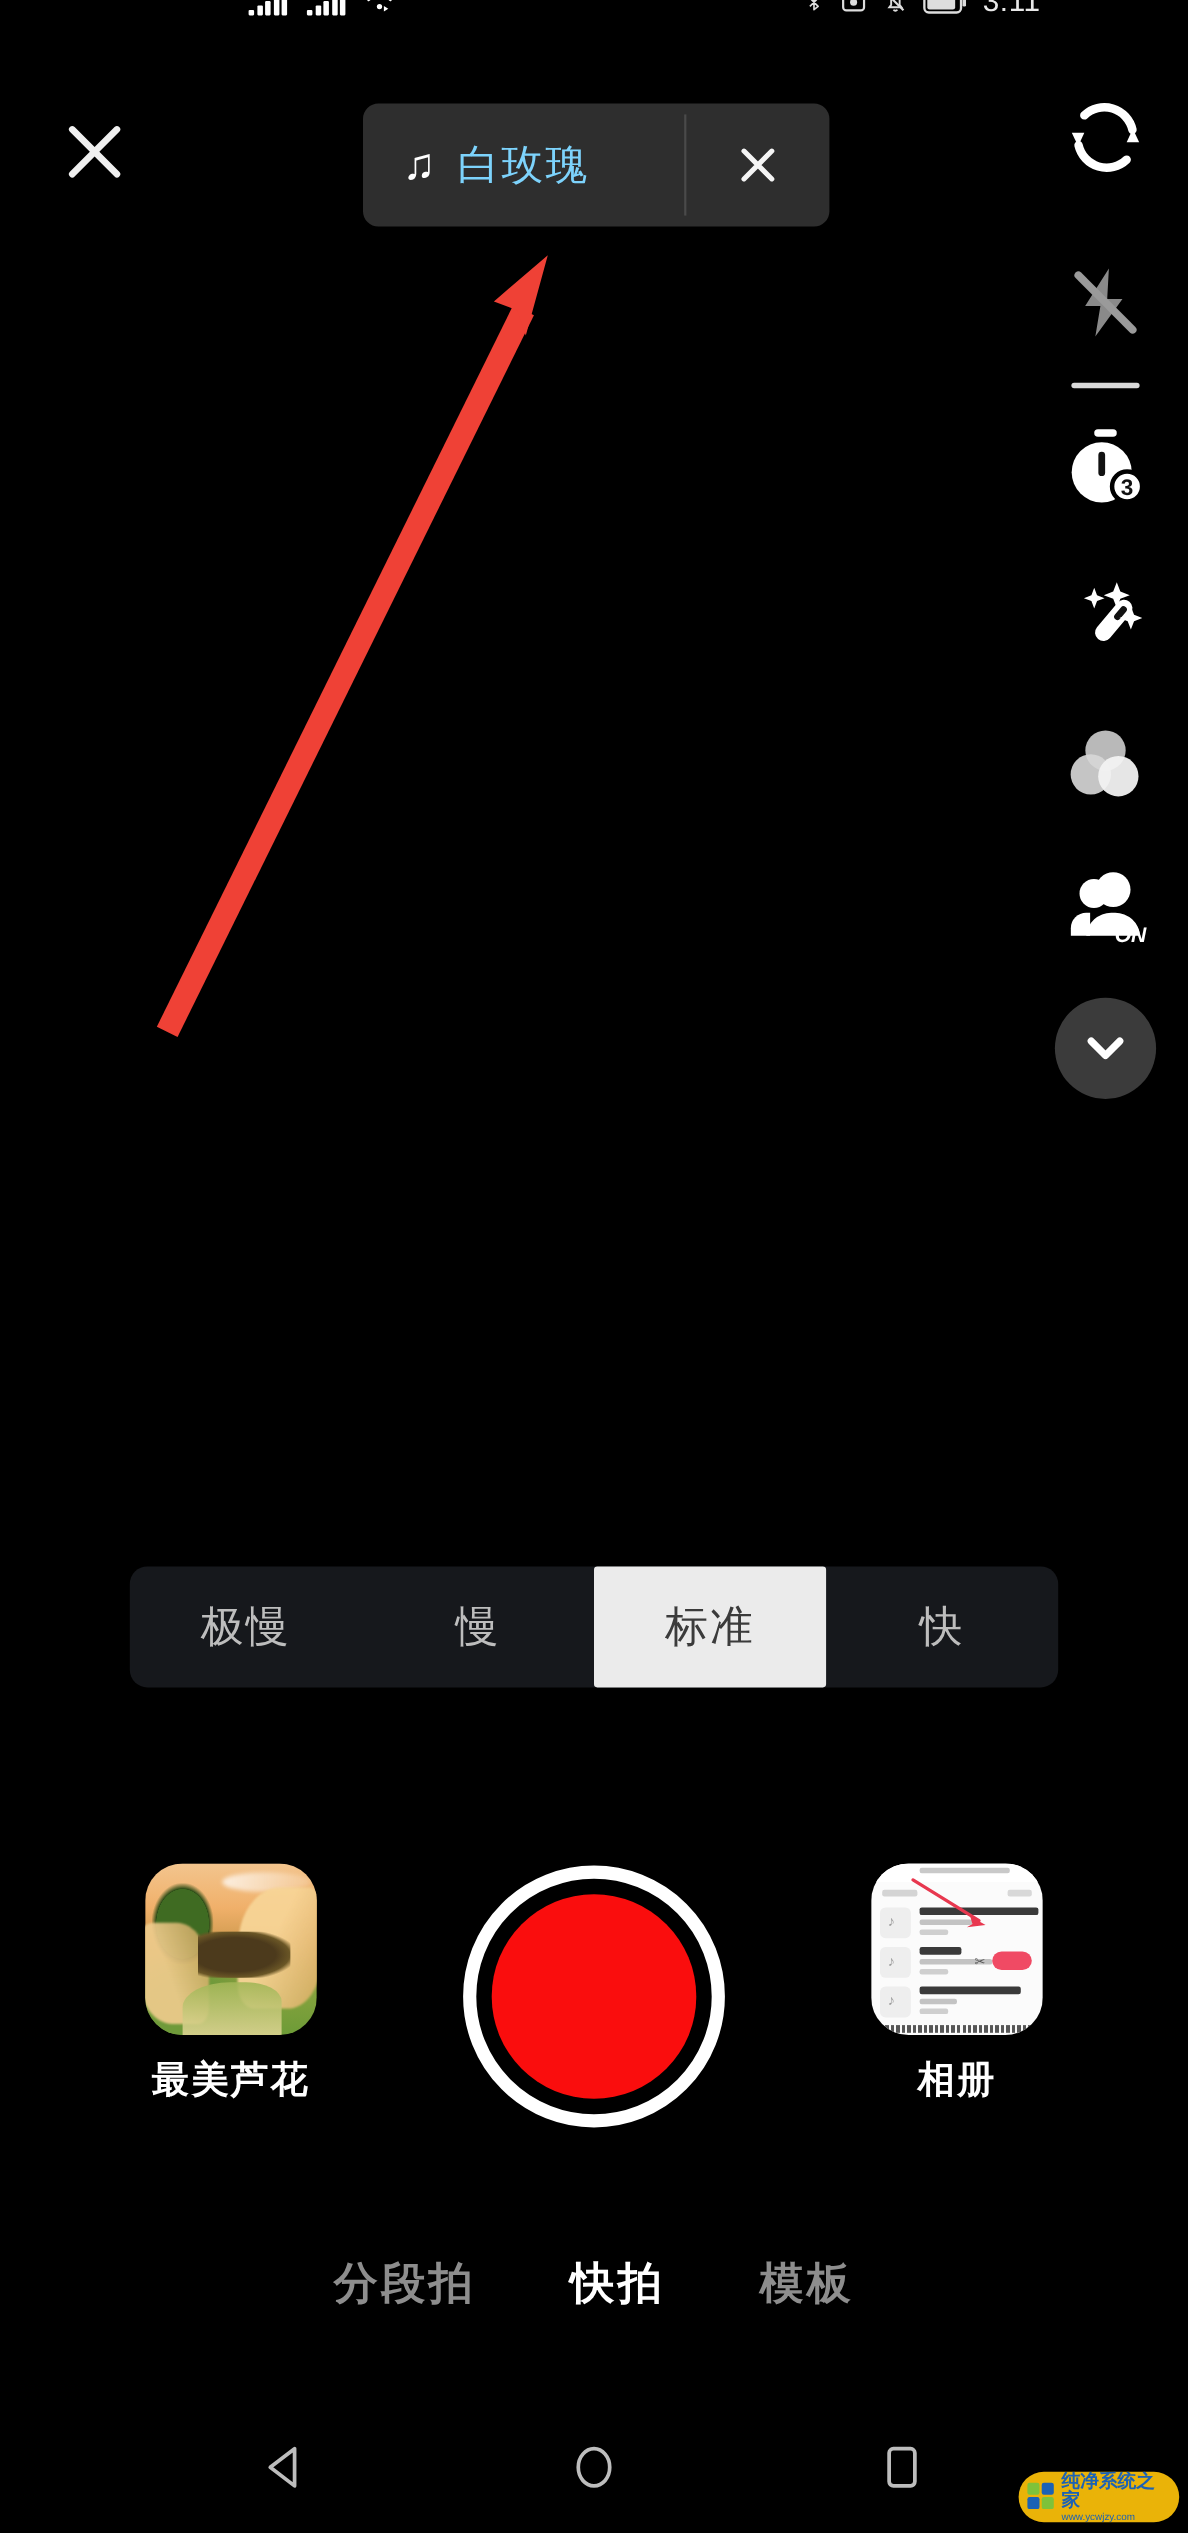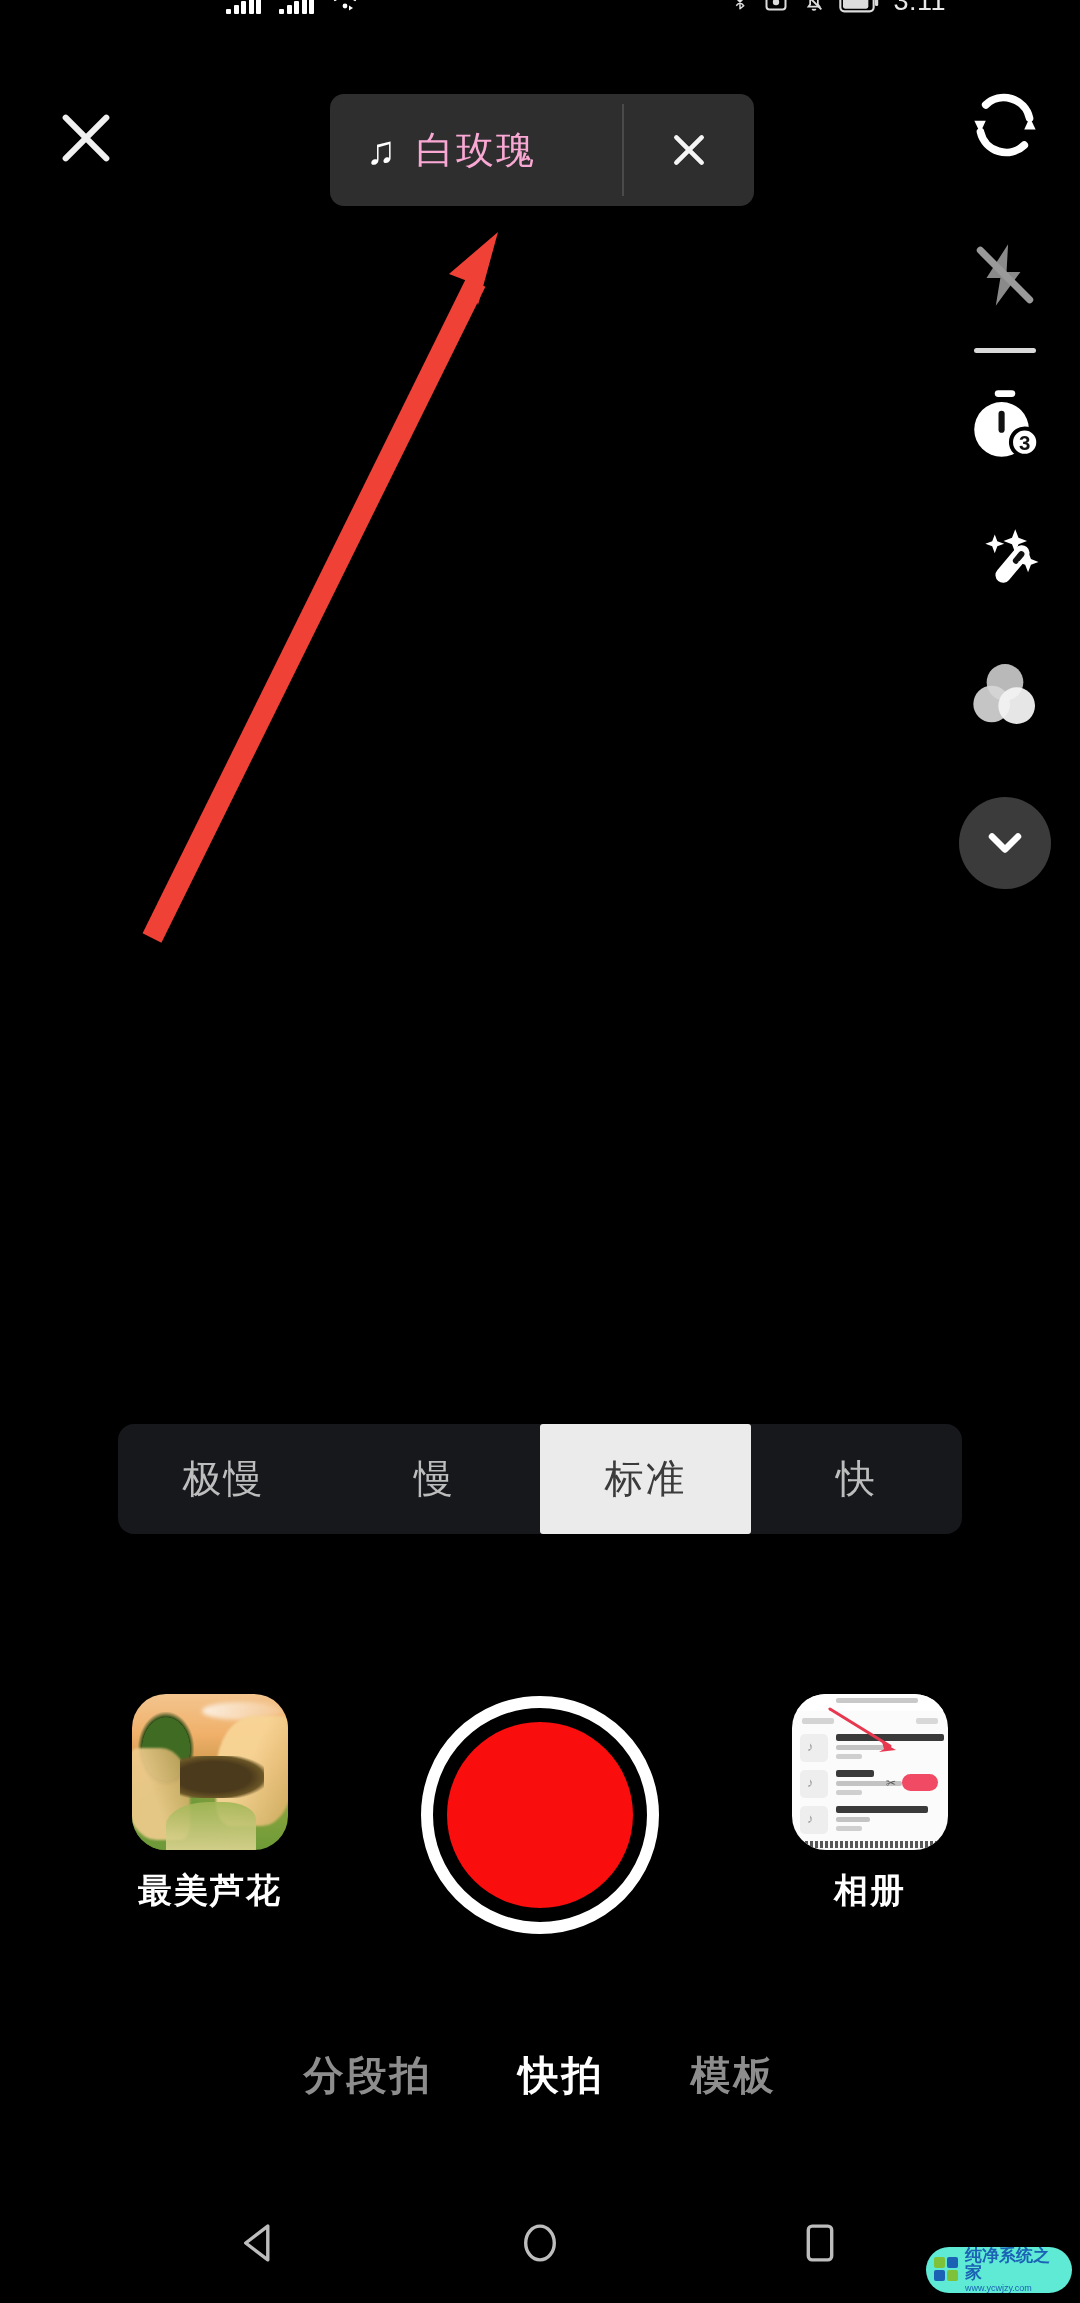--- a/index.html
+++ b/index.html
@@ -36,21 +36,21 @@
   .music-pill {
     position:absolute; left:330px; top:48px;
     height:112px; display:flex; align-items:stretch;
     background:#2e2e2e; border-radius:14px; overflow:hidden;
   }
   .music-main {
     display:flex; align-items:center; gap:20px;
     padding:0 34px 0 36px; min-width:292px;
   }
   .music-note { font-size:40px; line-height:1; color:#fff; }
-  .music-title { font-size:38px; color:#f9a8d4; letter-spacing:2px; white-space:nowrap; }
+  .music-title { font-size:38px; color:#7dd3fc; letter-spacing:2px; white-space:nowrap; }
   .music-sep { width:2px; background:#4a4a4a; margin:10px 0; }
   .music-close {
     width:130px; display:flex; align-items:center; justify-content:center;
   }
 
   
   .rail {
     position:absolute; right:0; top:70px; width:150px;
     display:flex; flex-direction:column; align-items:center;
   }
@@ -172,21 +172,21 @@
   
   .navbar {
     position:absolute; left:0; bottom:0; width:1080px; height:120px;
     display:flex; align-items:center; justify-content:center; gap:210px;
   }
   .nav-btn { width:70px; height:70px; display:flex; align-items:center; justify-content:center; }
 
   
   .watermark {
     position:absolute; right:8px; bottom:10px;
-    width:146px; height:46px; border-radius:24px; background:#5eead4;
+    width:146px; height:46px; border-radius:24px; background:#eab308;
     display:flex; align-items:center; gap:5px; padding:0 8px; overflow:hidden;
   }
   .wm-logo { width:26px; height:26px; position:relative; flex:0 0 auto; }
   .wm-logo i { position:absolute; width:11px; height:11px; border-radius:2px; }
   .wm-logo i:nth-child(1){ left:0;  top:0;  background:#7ec23a; }
   .wm-logo i:nth-child(2){ left:13px; top:0;  background:#1b62b5; }
   .wm-logo i:nth-child(3){ left:0;  top:13px; background:#1b62b5; }
   .wm-logo i:nth-child(4){ left:13px; top:13px; background:#7ec23a; }
   .wm-text { display:flex; flex-direction:column; line-height:1; }
   .wm-name { font-size:17px; font-weight:bold; color:#1b62b5; letter-spacing:0; }
@@ -313,20 +313,29 @@
     <div class="rail-item">
       <svg viewBox="0 0 48 48" width="80" height="80">
         <circle cx="24" cy="17" r="11" fill="#b9b9b9"></circle>
         <circle cx="16" cy="30" r="11" fill="#d6d6d6" fill-opacity="0.92"></circle>
         <circle cx="31" cy="31" r="11" fill="#f2f2f2" fill-opacity="0.95"></circle>
       </svg>
     </div>
 
     <div class="rail-gap-24"></div>
 
+    <div class="rail-item">
+      <svg viewBox="0 0 48 48" width="84" height="84">
+        <circle cx="18" cy="15" r="7.5" fill="#fff"></circle>
+        <path d="M6 33 a8 8 0 0 1 8-8 h2 v12 H6z" fill="#fff"></path>
+        <circle cx="28" cy="13" r="9" fill="#fff"></circle>
+        <path d="M14 37 a13 13 0 0 1 13-12 h2 a13 13 0 0 1 13 12 z" fill="#fff"></path>
+        <text x="37" y="40" font-size="11" font-weight="bold" font-style="italic" fill="#fff" text-anchor="middle" font-family="Liberation Sans, sans-serif">ON</text>
+      </svg>
+    </div>
 
     <div class="rail-gap-24"></div>
 
     <div class="rail-chevron">
       <svg viewBox="0 0 40 40" width="52" height="52">
         <path d="M10 15 L20 25 L30 15" stroke="#fff" stroke-width="5" fill="none" stroke-linecap="round" stroke-linejoin="round"></path>
       </svg>
     </div>
   </div>
 

